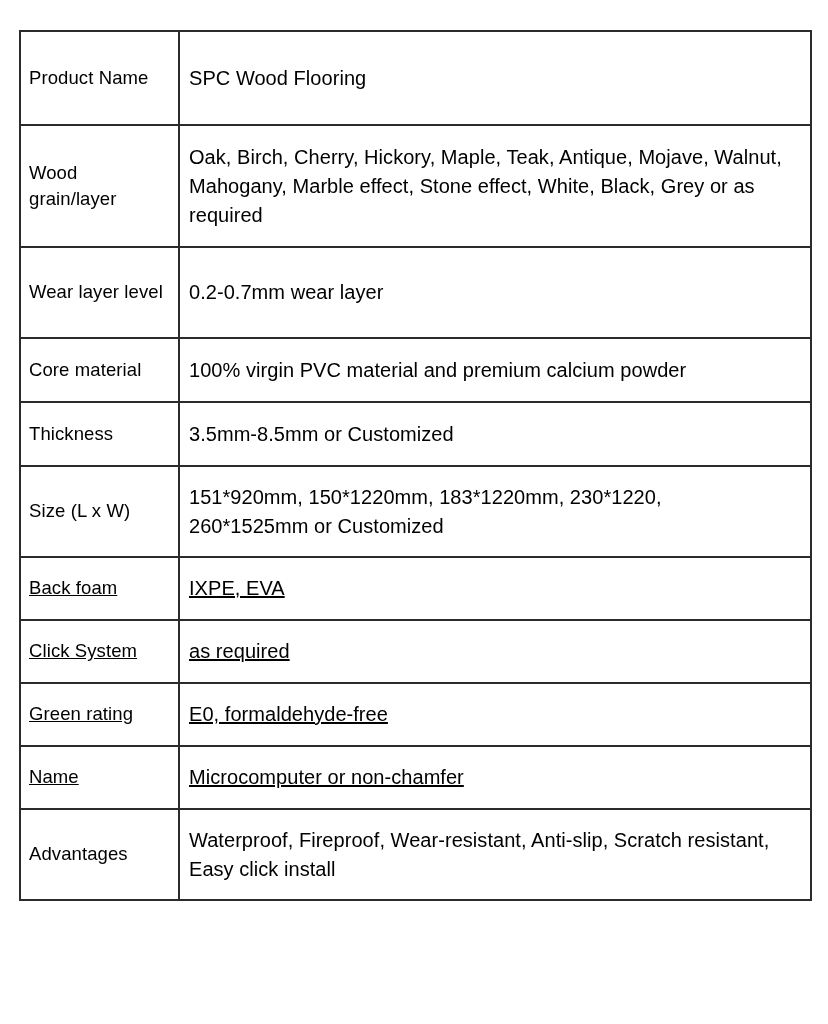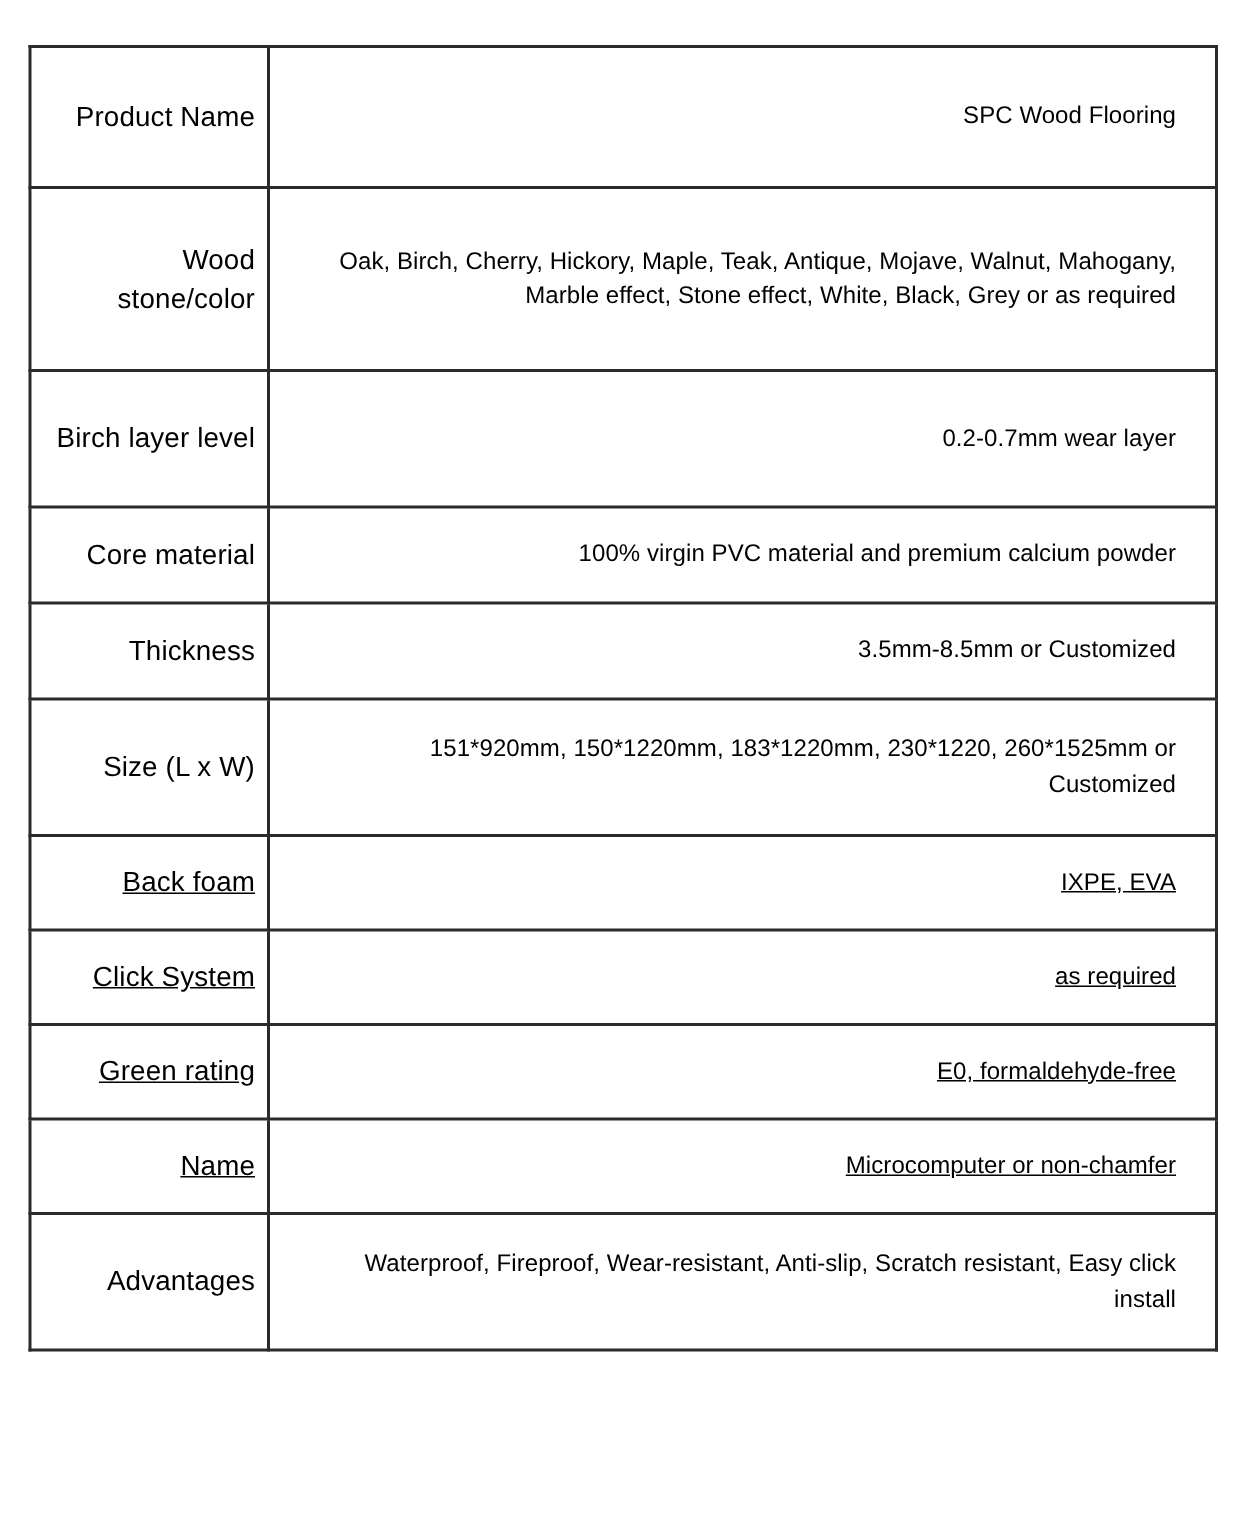--- a/index.html
+++ b/index.html
@@ -34,35 +34,35 @@
     background: #ffffff;
   }
 
   .spec-table col.col-label { width: 159px; }
   .spec-table col.col-value { width: 632px; }
 
   .spec-table td {
     border: 2px solid #2b2b2b;
     padding: 6px 8px;
     vertical-align: middle;
-    text-align: right;
+    text-align: left;
     background: #ffffff;
   }
 
   td.cell-label {
     font-size: 18.5px;
     line-height: 1.42;
     letter-spacing: 0.1px;
   }
 
   td.cell-value {
-    font-size: 16px;
+    font-size: 20px;
     line-height: 1.45;
     letter-spacing: 0.05px;
-    padding-left: 26px;
+    padding-left: 9px;
     padding-right: 26px;
   }
 
   
   tr.r-tall-2    td { height: 80px; }
   tr.r-tall-3    td { height: 108px; }
   tr.r-mid       td { height: 77px; }
   tr.r-short     td { height: 50px; border-radius: 21px; }
   tr.r-med       td { height: 49px; text-decoration: underline; }
 </style>
@@ -79,26 +79,26 @@
     <tbody>
 
       <tr class="r-tall-2">
         <td class="cell-label">Product Name</td>
         <td class="cell-value">SPC Wood Flooring</td>
       </tr>
 
 
 
       <tr class="r-tall-3">
-        <td class="cell-label">Wood stone/color</td>
+        <td class="cell-label">Wood grain/layer</td>
         <td class="cell-value">Oak, Birch, Cherry, Hickory, Maple, Teak, Antique, Mojave, Walnut, Mahogany, Marble effect, Stone effect, White, Black, Grey or as required</td>
       </tr>
 
       <tr class="r-mid">
-        <td class="cell-label">Birch layer level</td>
+        <td class="cell-label">Wear layer level</td>
         <td class="cell-value">0.2-0.7mm wear layer</td>
       </tr>
 
       <tr class="r-short">
         <td class="cell-label">Core material</td>
         <td class="cell-value">100% virgin PVC material and premium calcium powder</td>
       </tr>
 
       <tr class="r-short">
         <td class="cell-label">Thickness</td>

